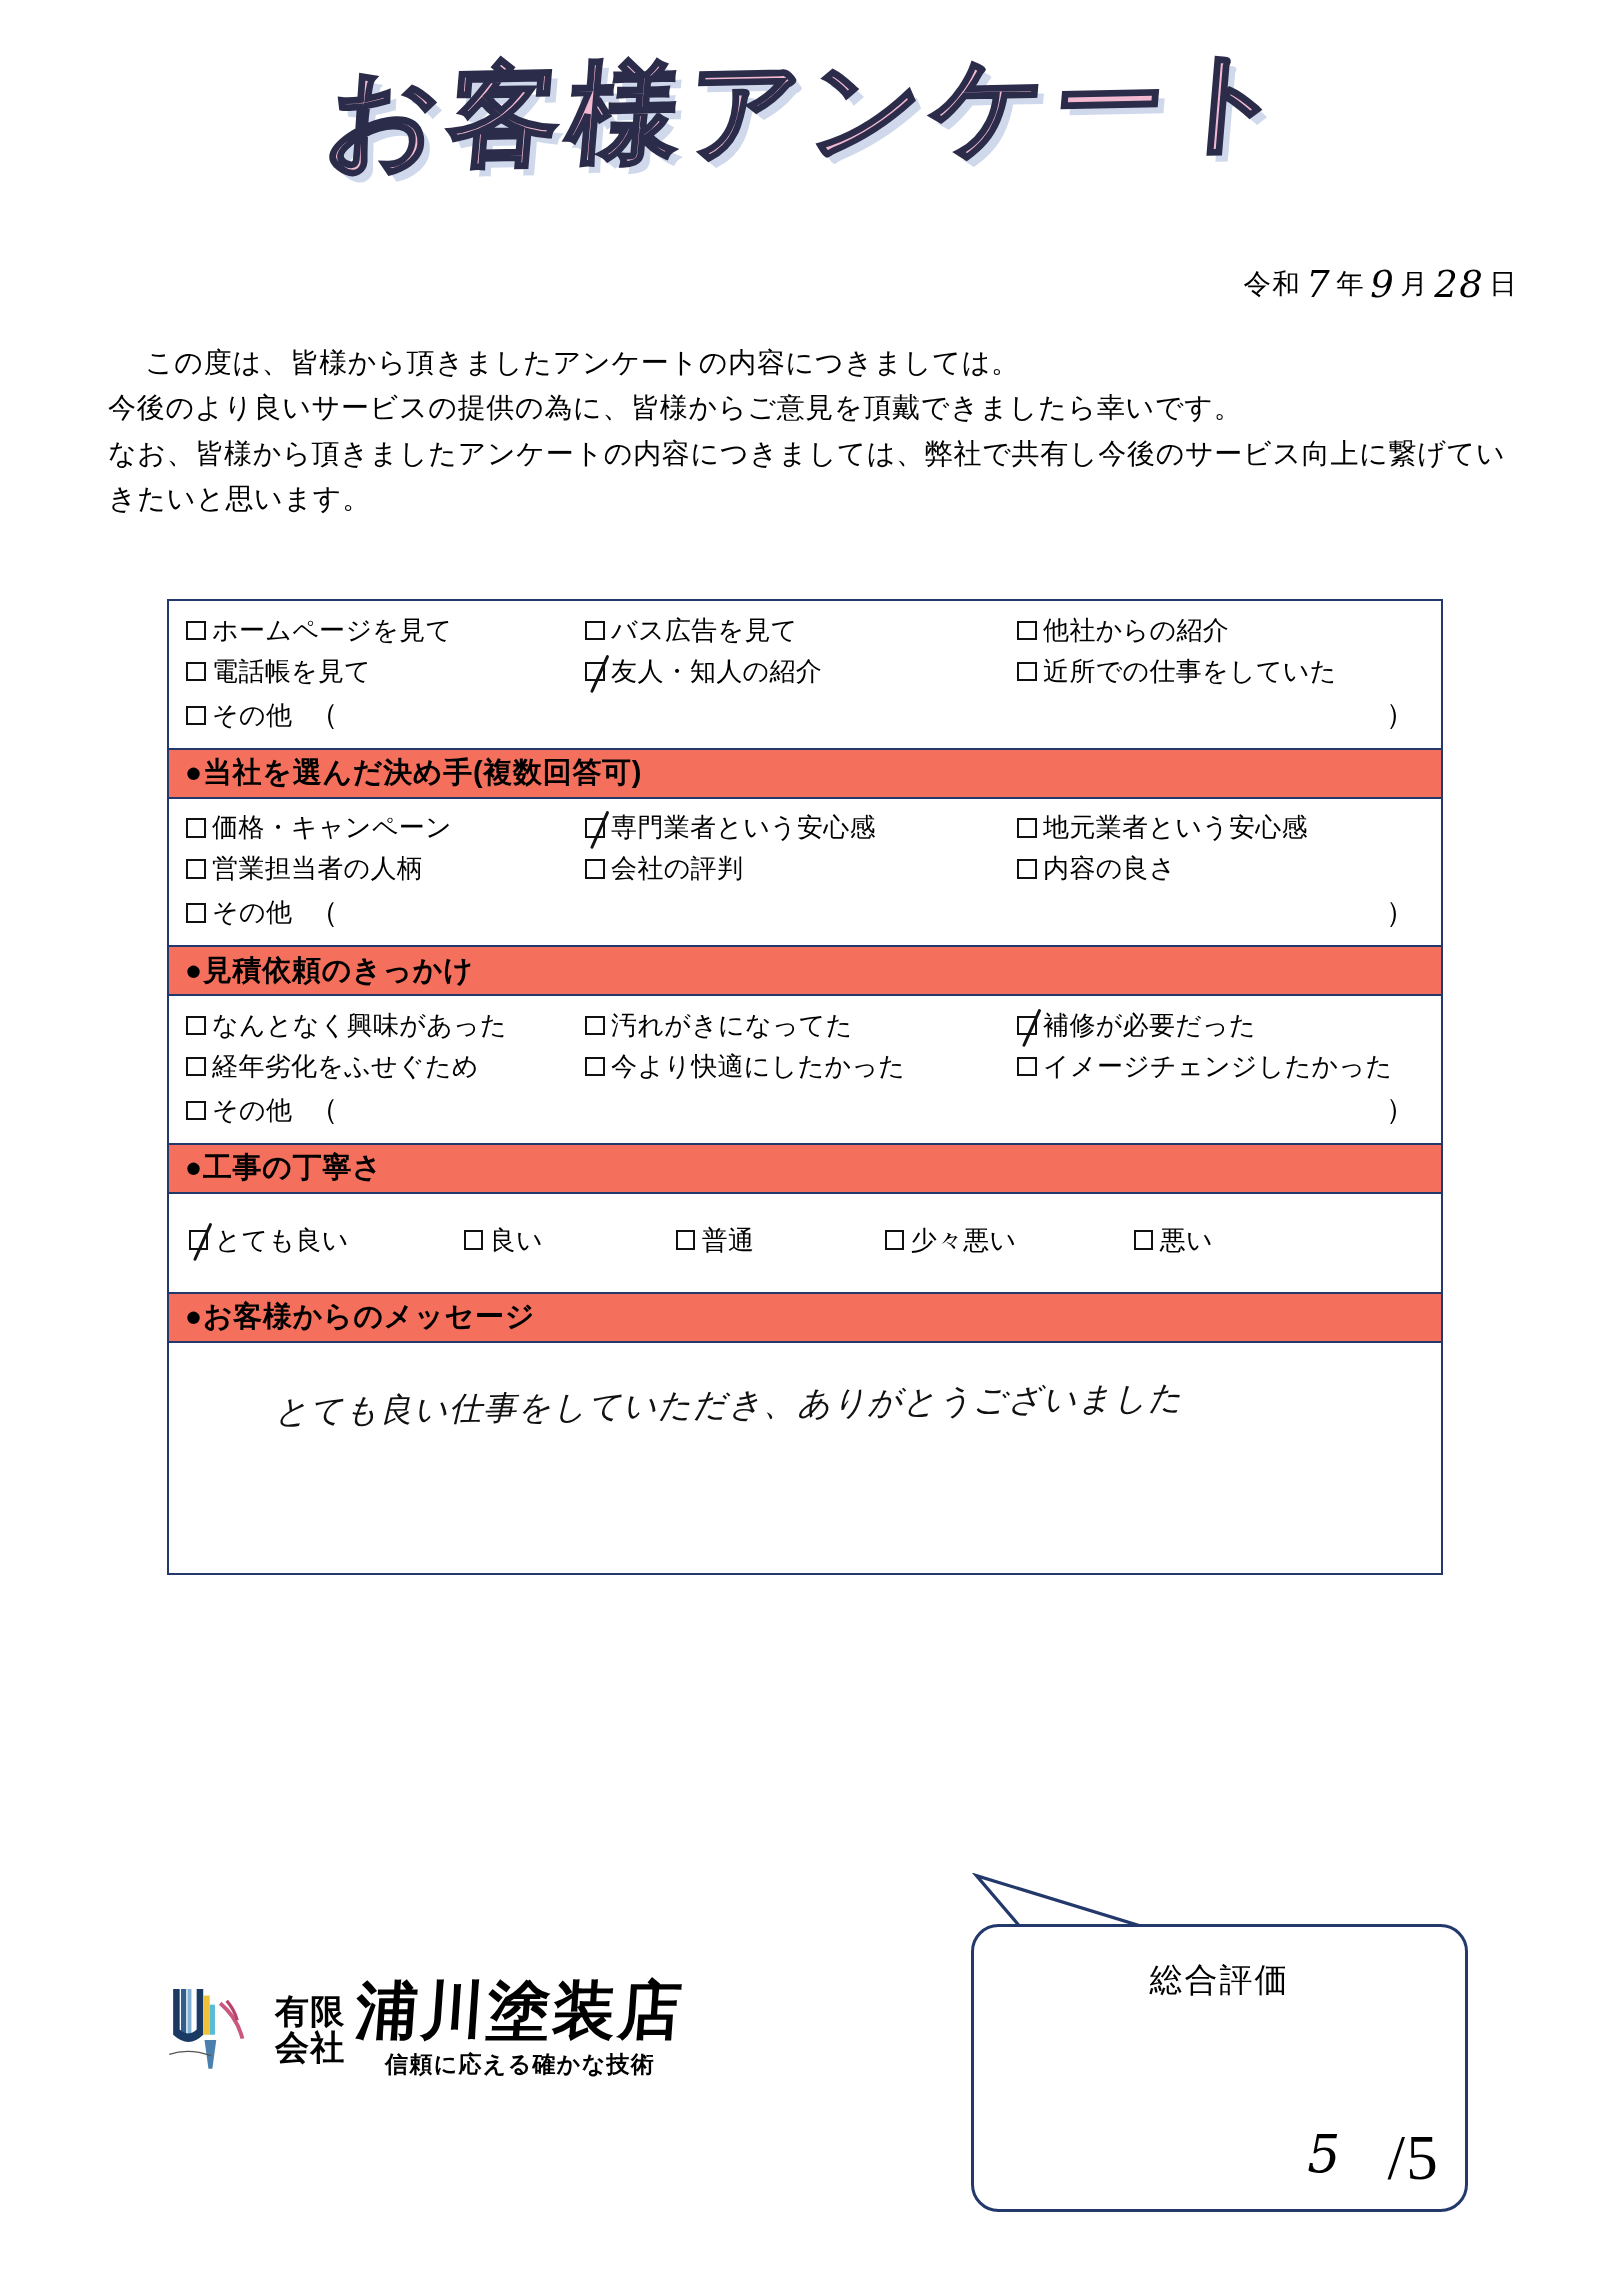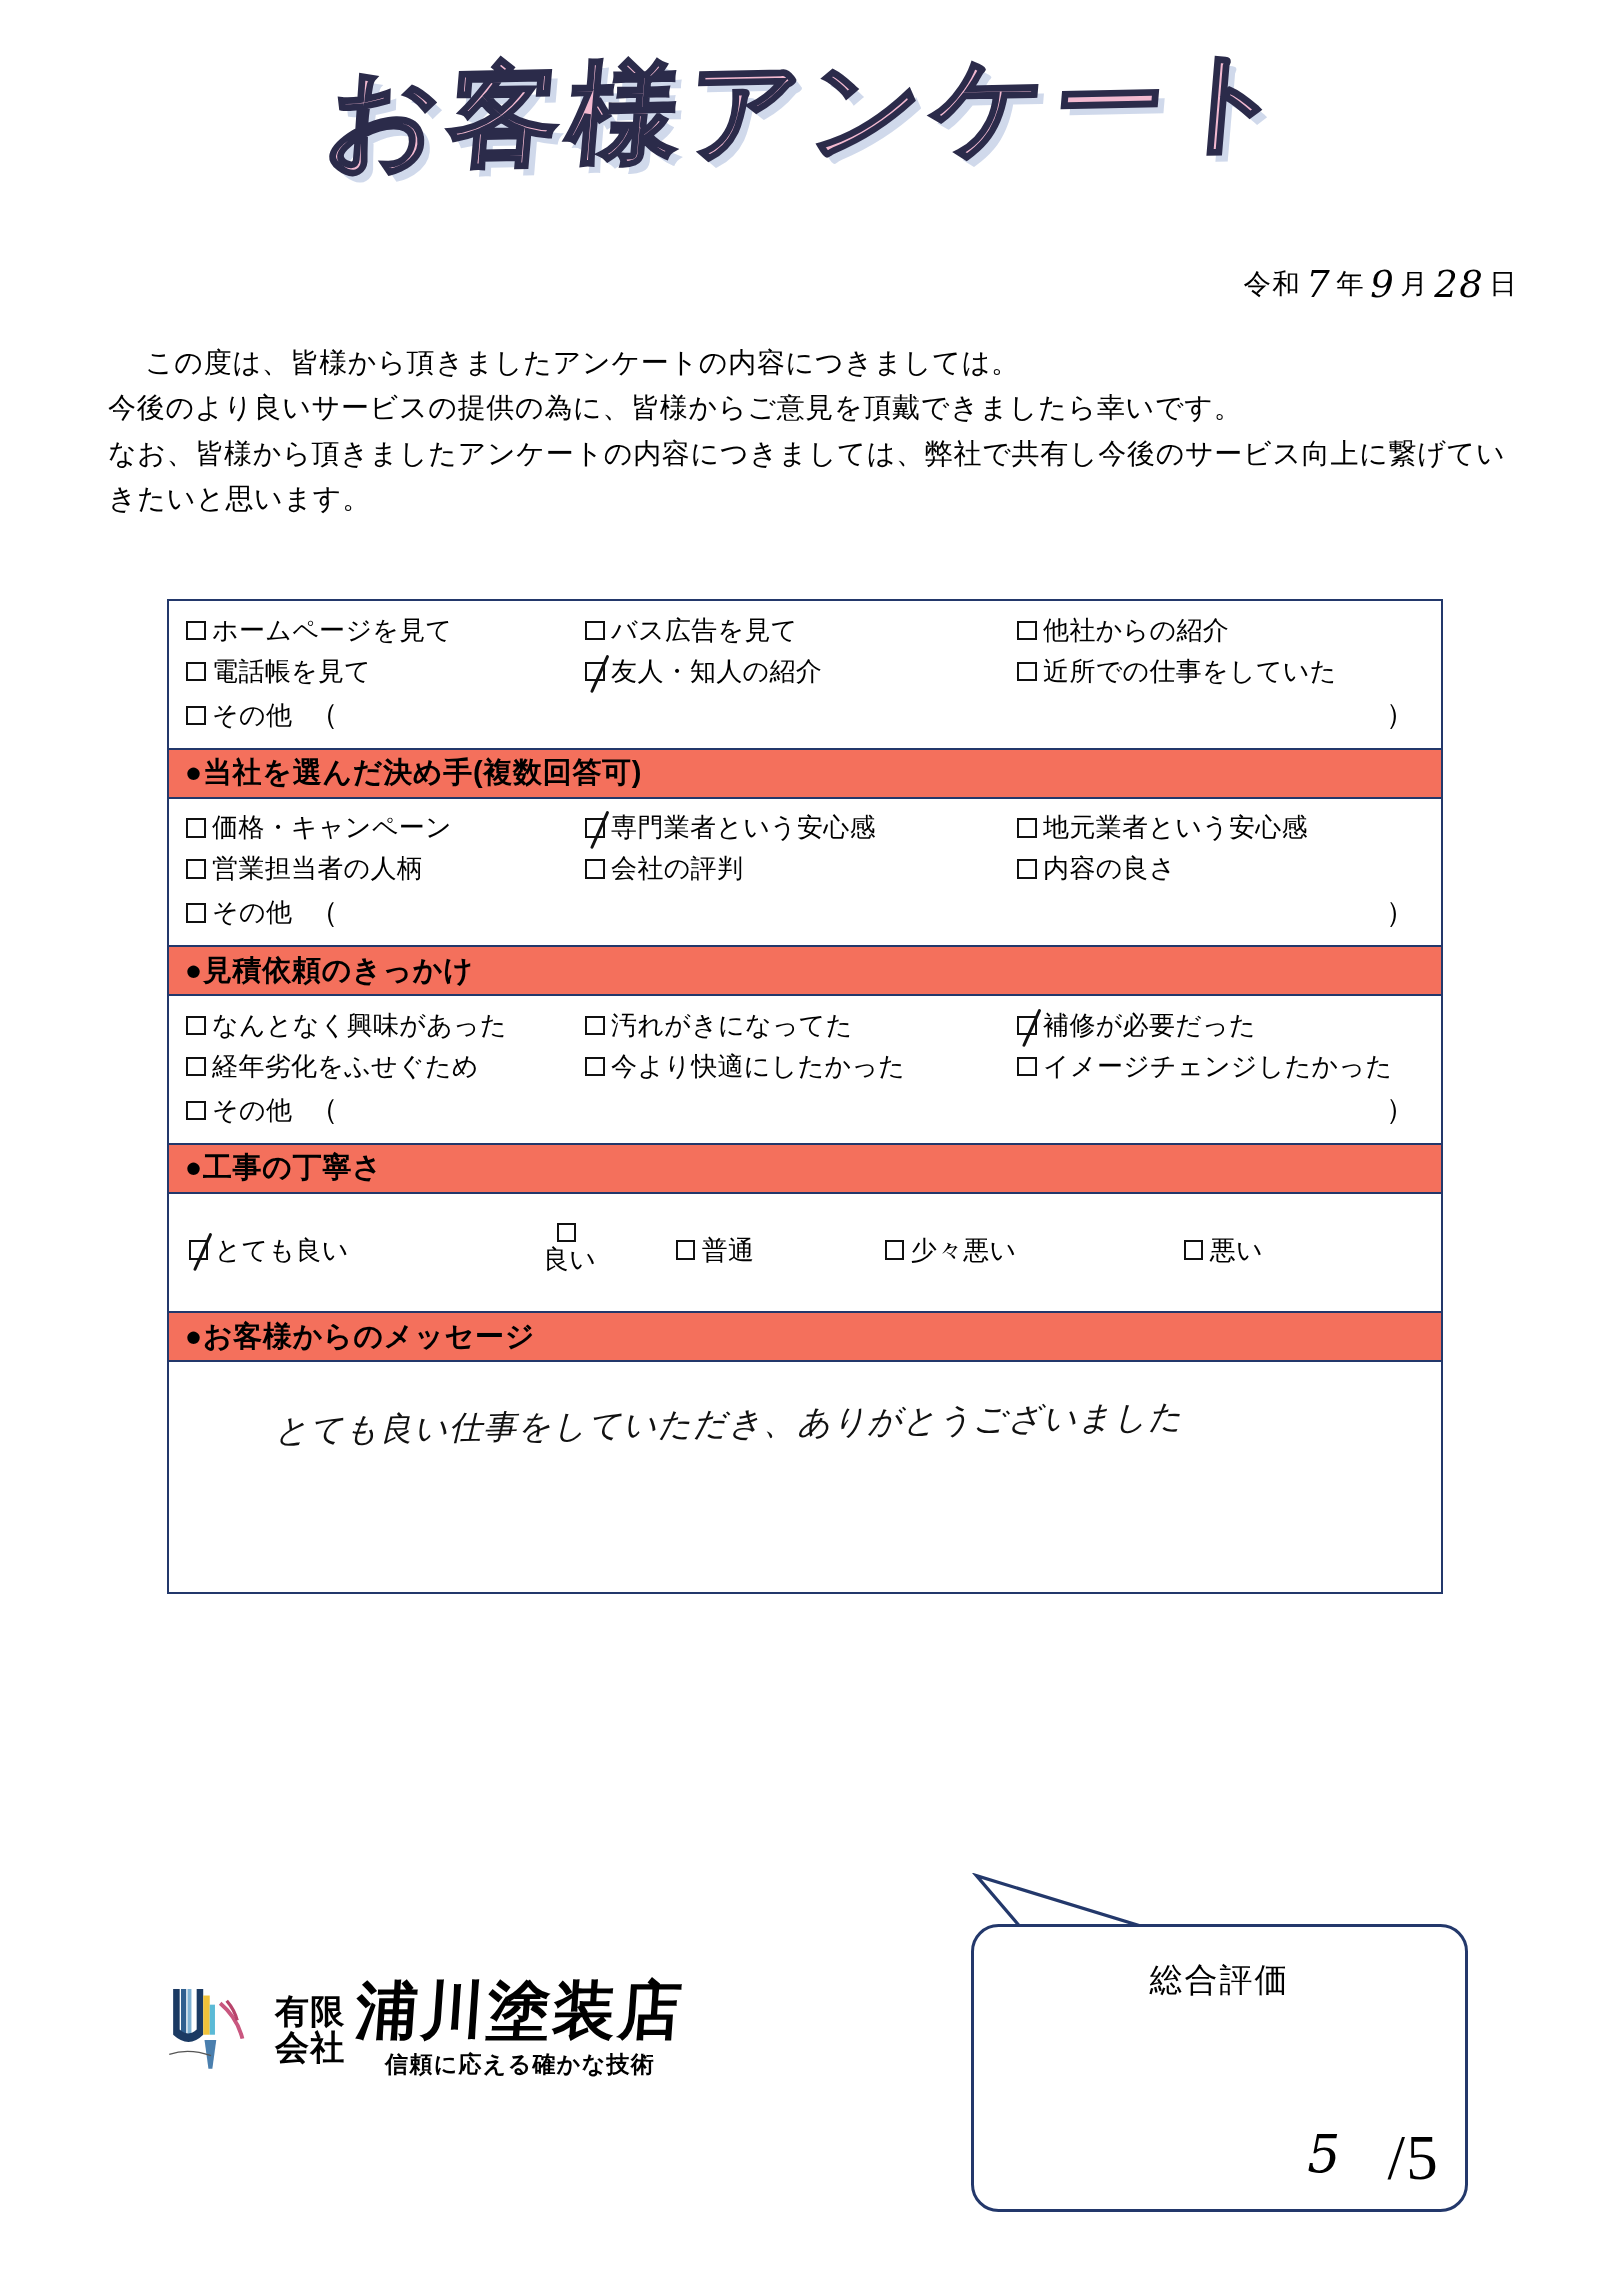--- a/index.html
+++ b/index.html
@@ -160,23 +160,23 @@
   .rating-block {
     padding: 29px 19.6px 34px 19.6px;
     box-sizing: border-box;
   }
   .rating-row {
     display: flex;
     align-items: center;
   }
   .rating-row .opt { font-size: 26px; }
   .r0 { width: 275px; }
-  .r1 { width: 212px; flex-direction: column; }
+  .r1 { width: 212px; }
   .r2 { width: 209px; }
-  .r3 { width: 299px; }
+  .r3 { width: 249px; }
   .r4 { width: auto; }
 
   
   .msg-block {
     height: 230px;
     position: relative;
     padding: 26px 26px;
     box-sizing: border-box;
     margin-left: 40px;
   }

